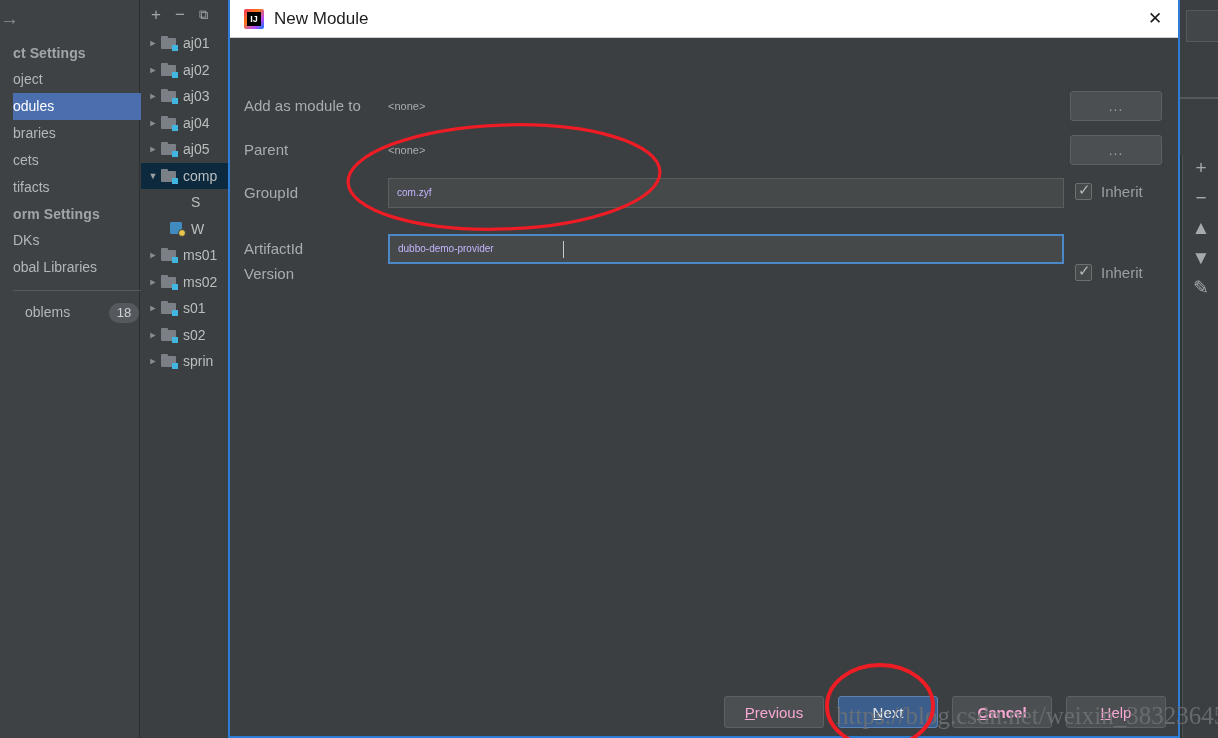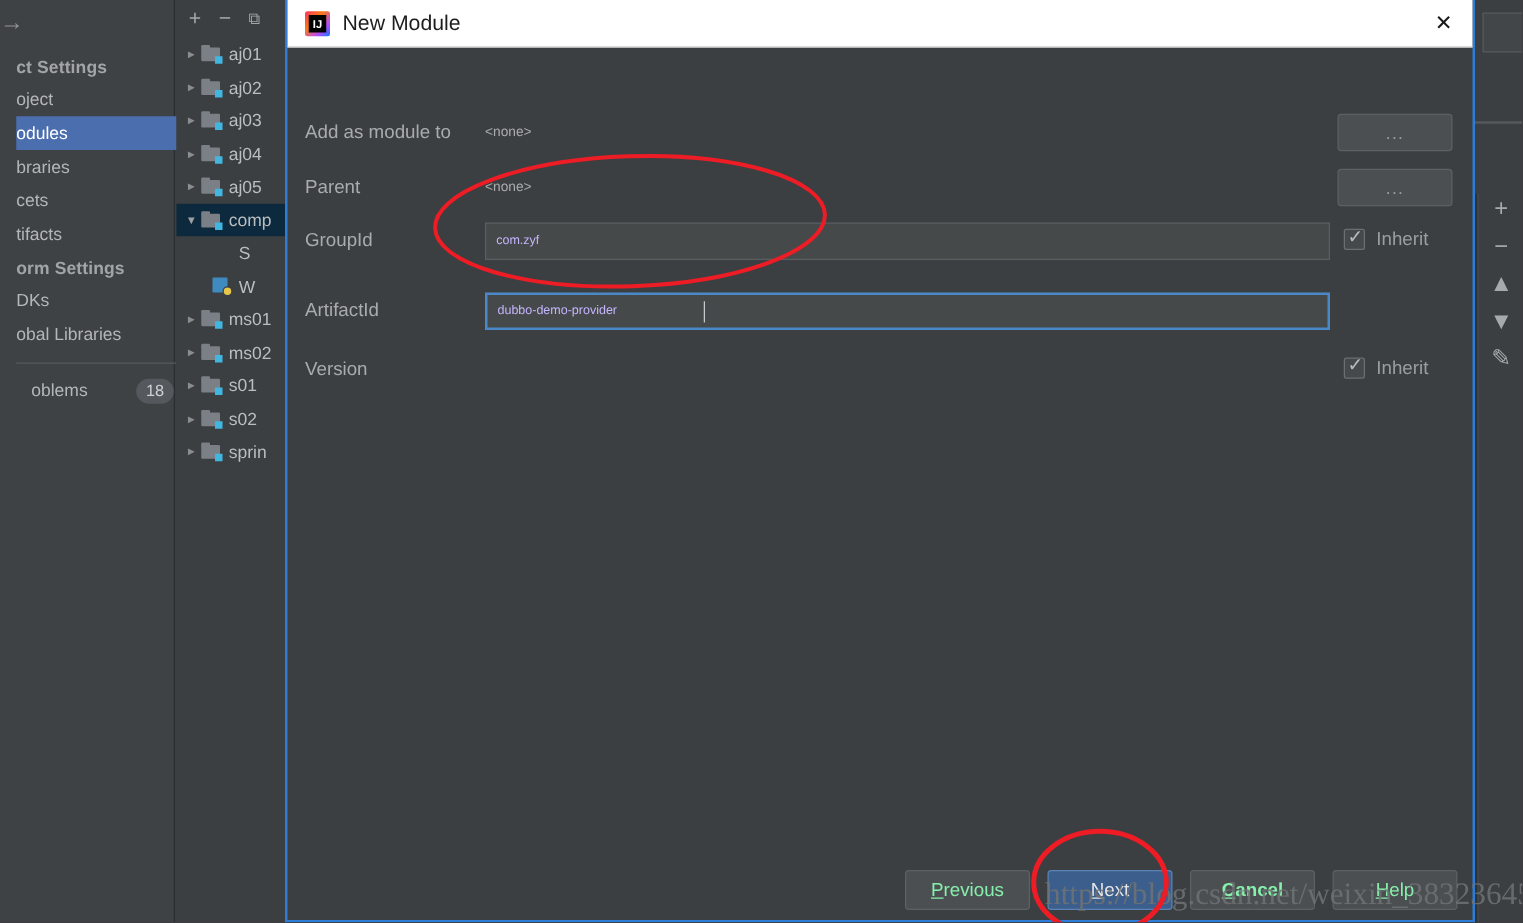--- a/index.html
+++ b/index.html
@@ -229,21 +229,21 @@
   }
   .inherit-lbl { color: #9b9ea1; font-size: 15px; }
 
   
   .btn-bar {
     position: absolute; left: 0; bottom: 6px; width: 100%; height: 34px;
   }
   .btn {
     position: absolute; top: 0; height: 32px;
     background: #4b4f51; border: 1px solid #5d6163; border-radius: 3px;
-    color: #86efac; font-size: 15px;
+    color: #f9a8d4; font-size: 15px;
     display: flex; align-items: center; justify-content: center;
     font-family: "Liberation Sans", sans-serif;
   }
   .btn u { text-decoration: underline; }
   .btn.primary {
     background: #3c5e8c; border: 1px solid #5b82b4; color: #e5e5e5;
   }
 
   
   .watermark {
@@ -454,21 +454,21 @@
           <span class="inherit-lbl">Inherit</span>
         </div>
       </div>
 
       <div class="form-row" style="top:183px;margin-top:13px;">
         <div class="form-label">ArtifactId</div>
         <div class="form-input focused">dubbo-demo-provider</div>
         <div class="caret" style="left:333px; top:7px;"></div>
       </div>
 
-      <div class="form-row" style="top:243px;">
+      <div class="form-row" style="top:221px;">
         <div class="form-label">Version</div>
         <div class="inherit-wrap" style="left:845px; top:5px;">
           <span class="chk">
               <span class="tick">✓</span>
             </span>
           <span class="inherit-lbl">Inherit</span>
         </div>
       </div>
 
       <div class="btn-bar">

